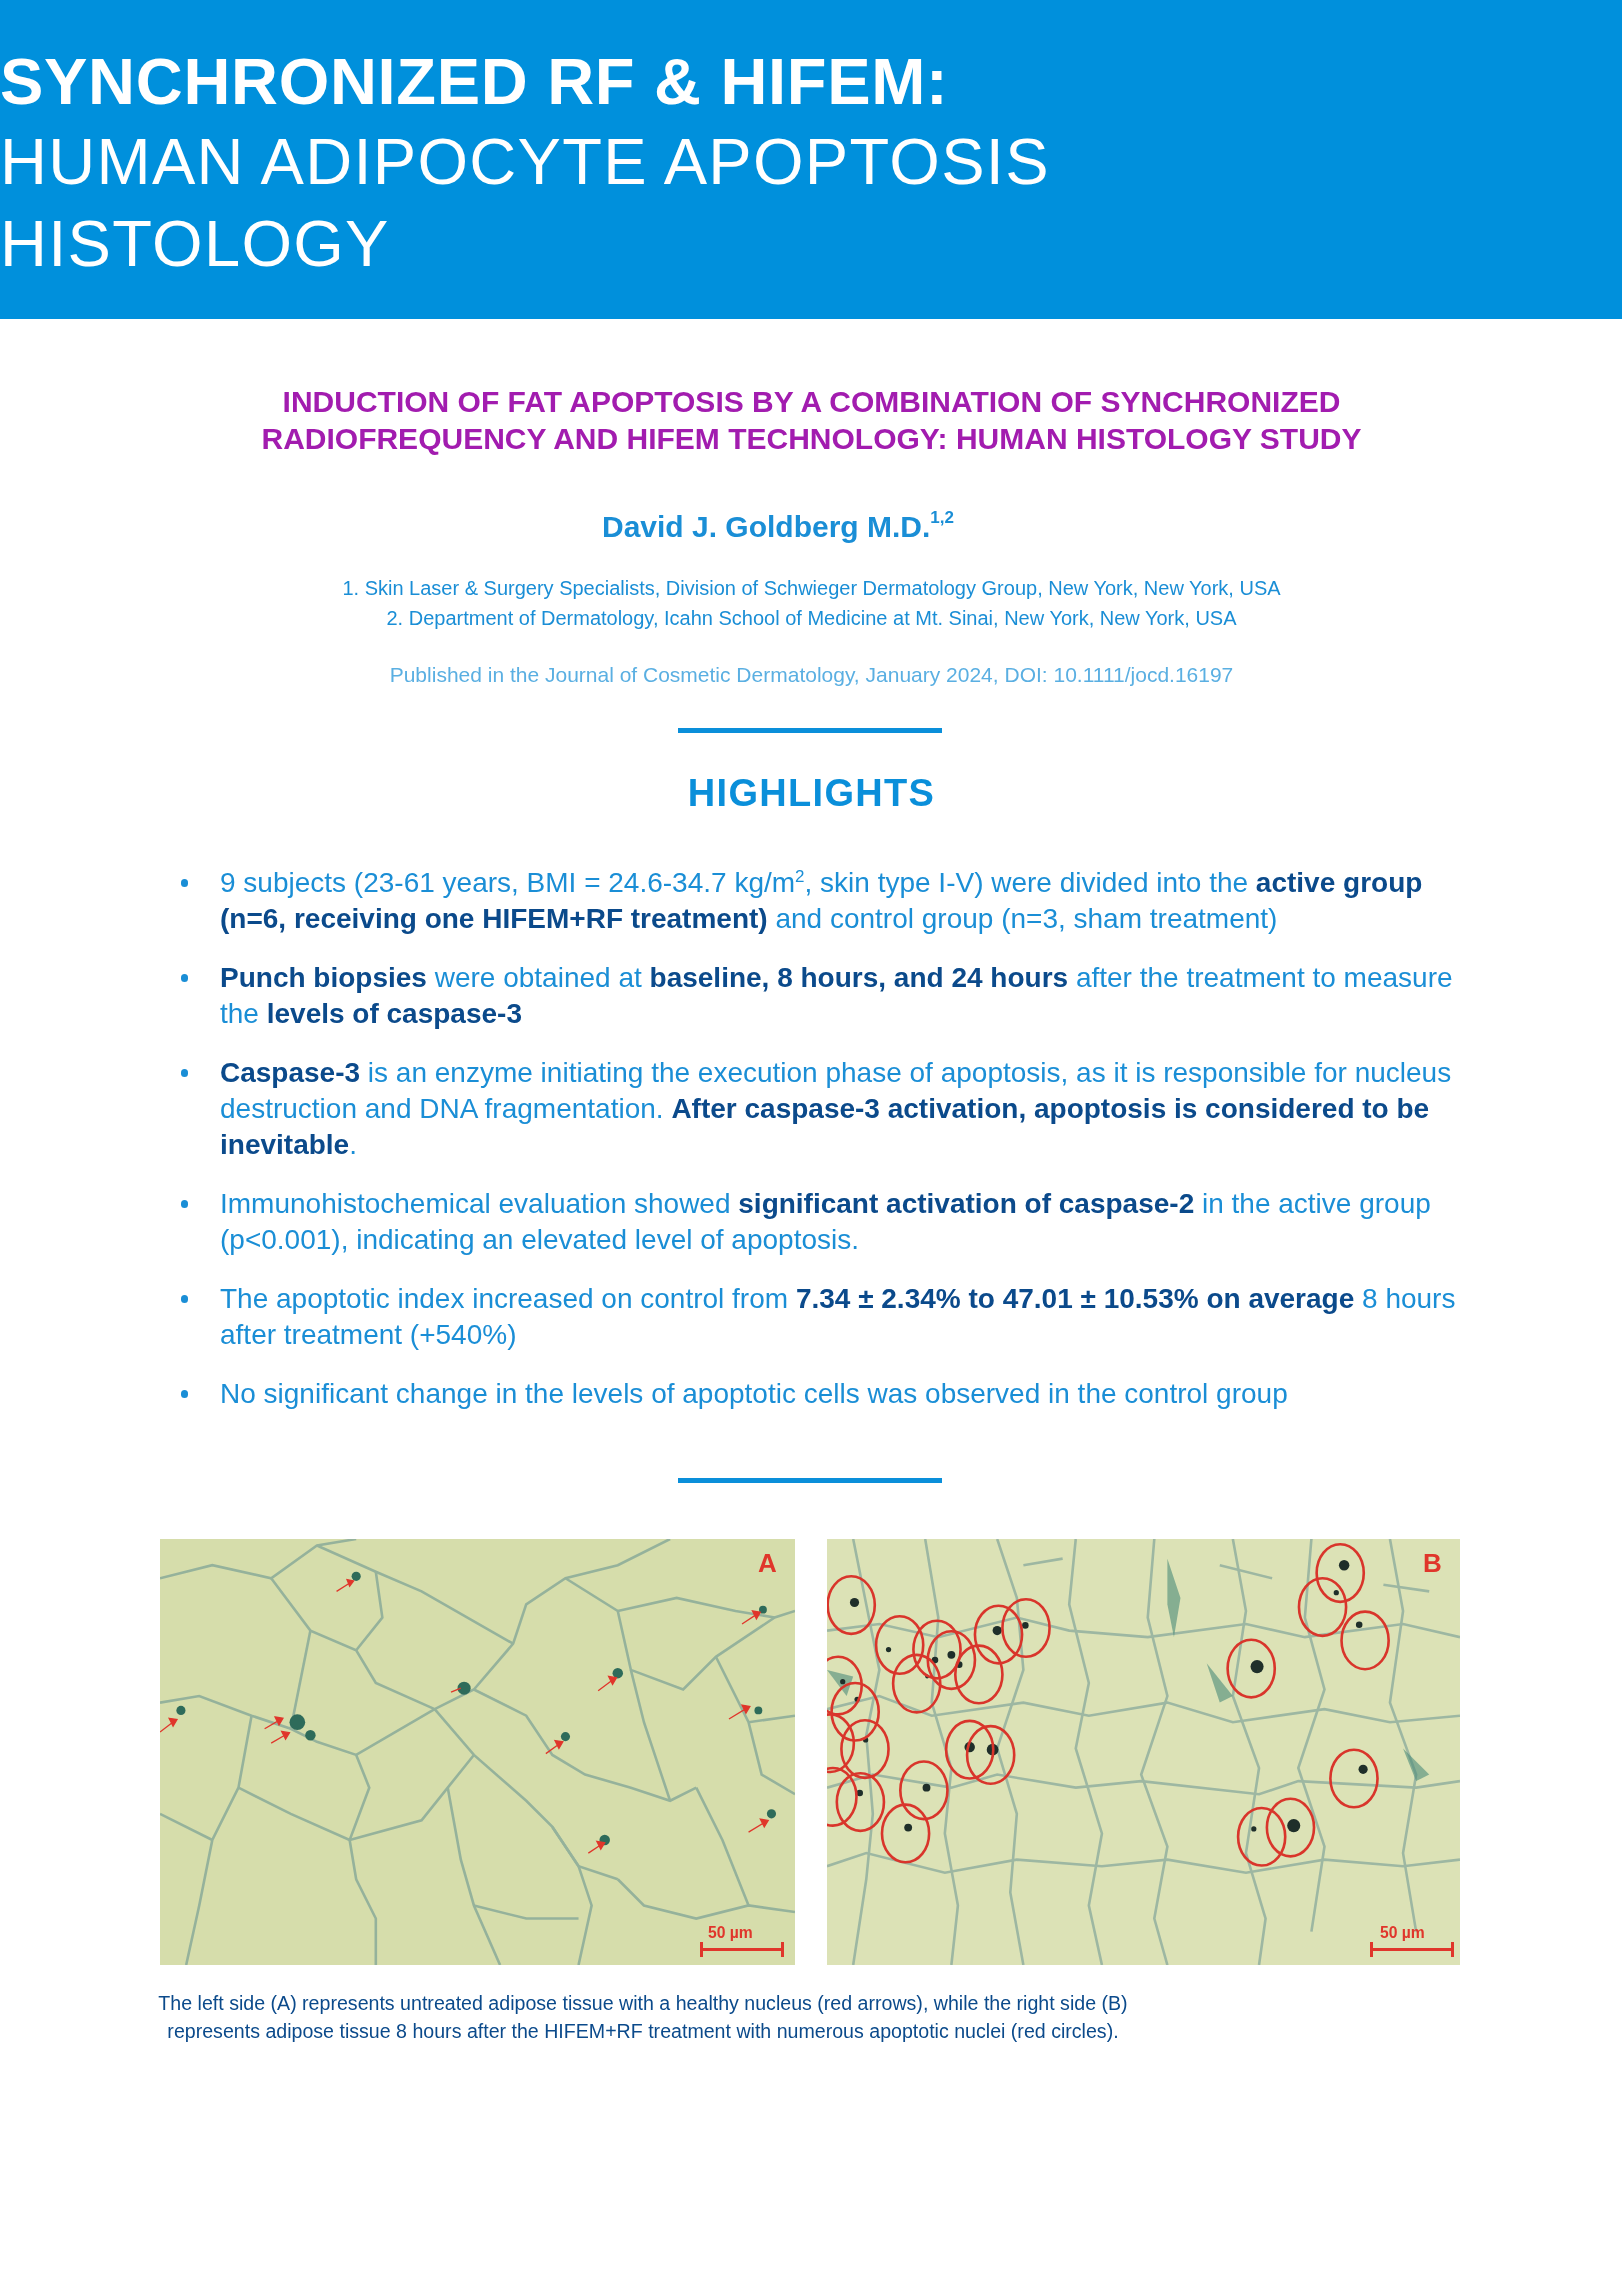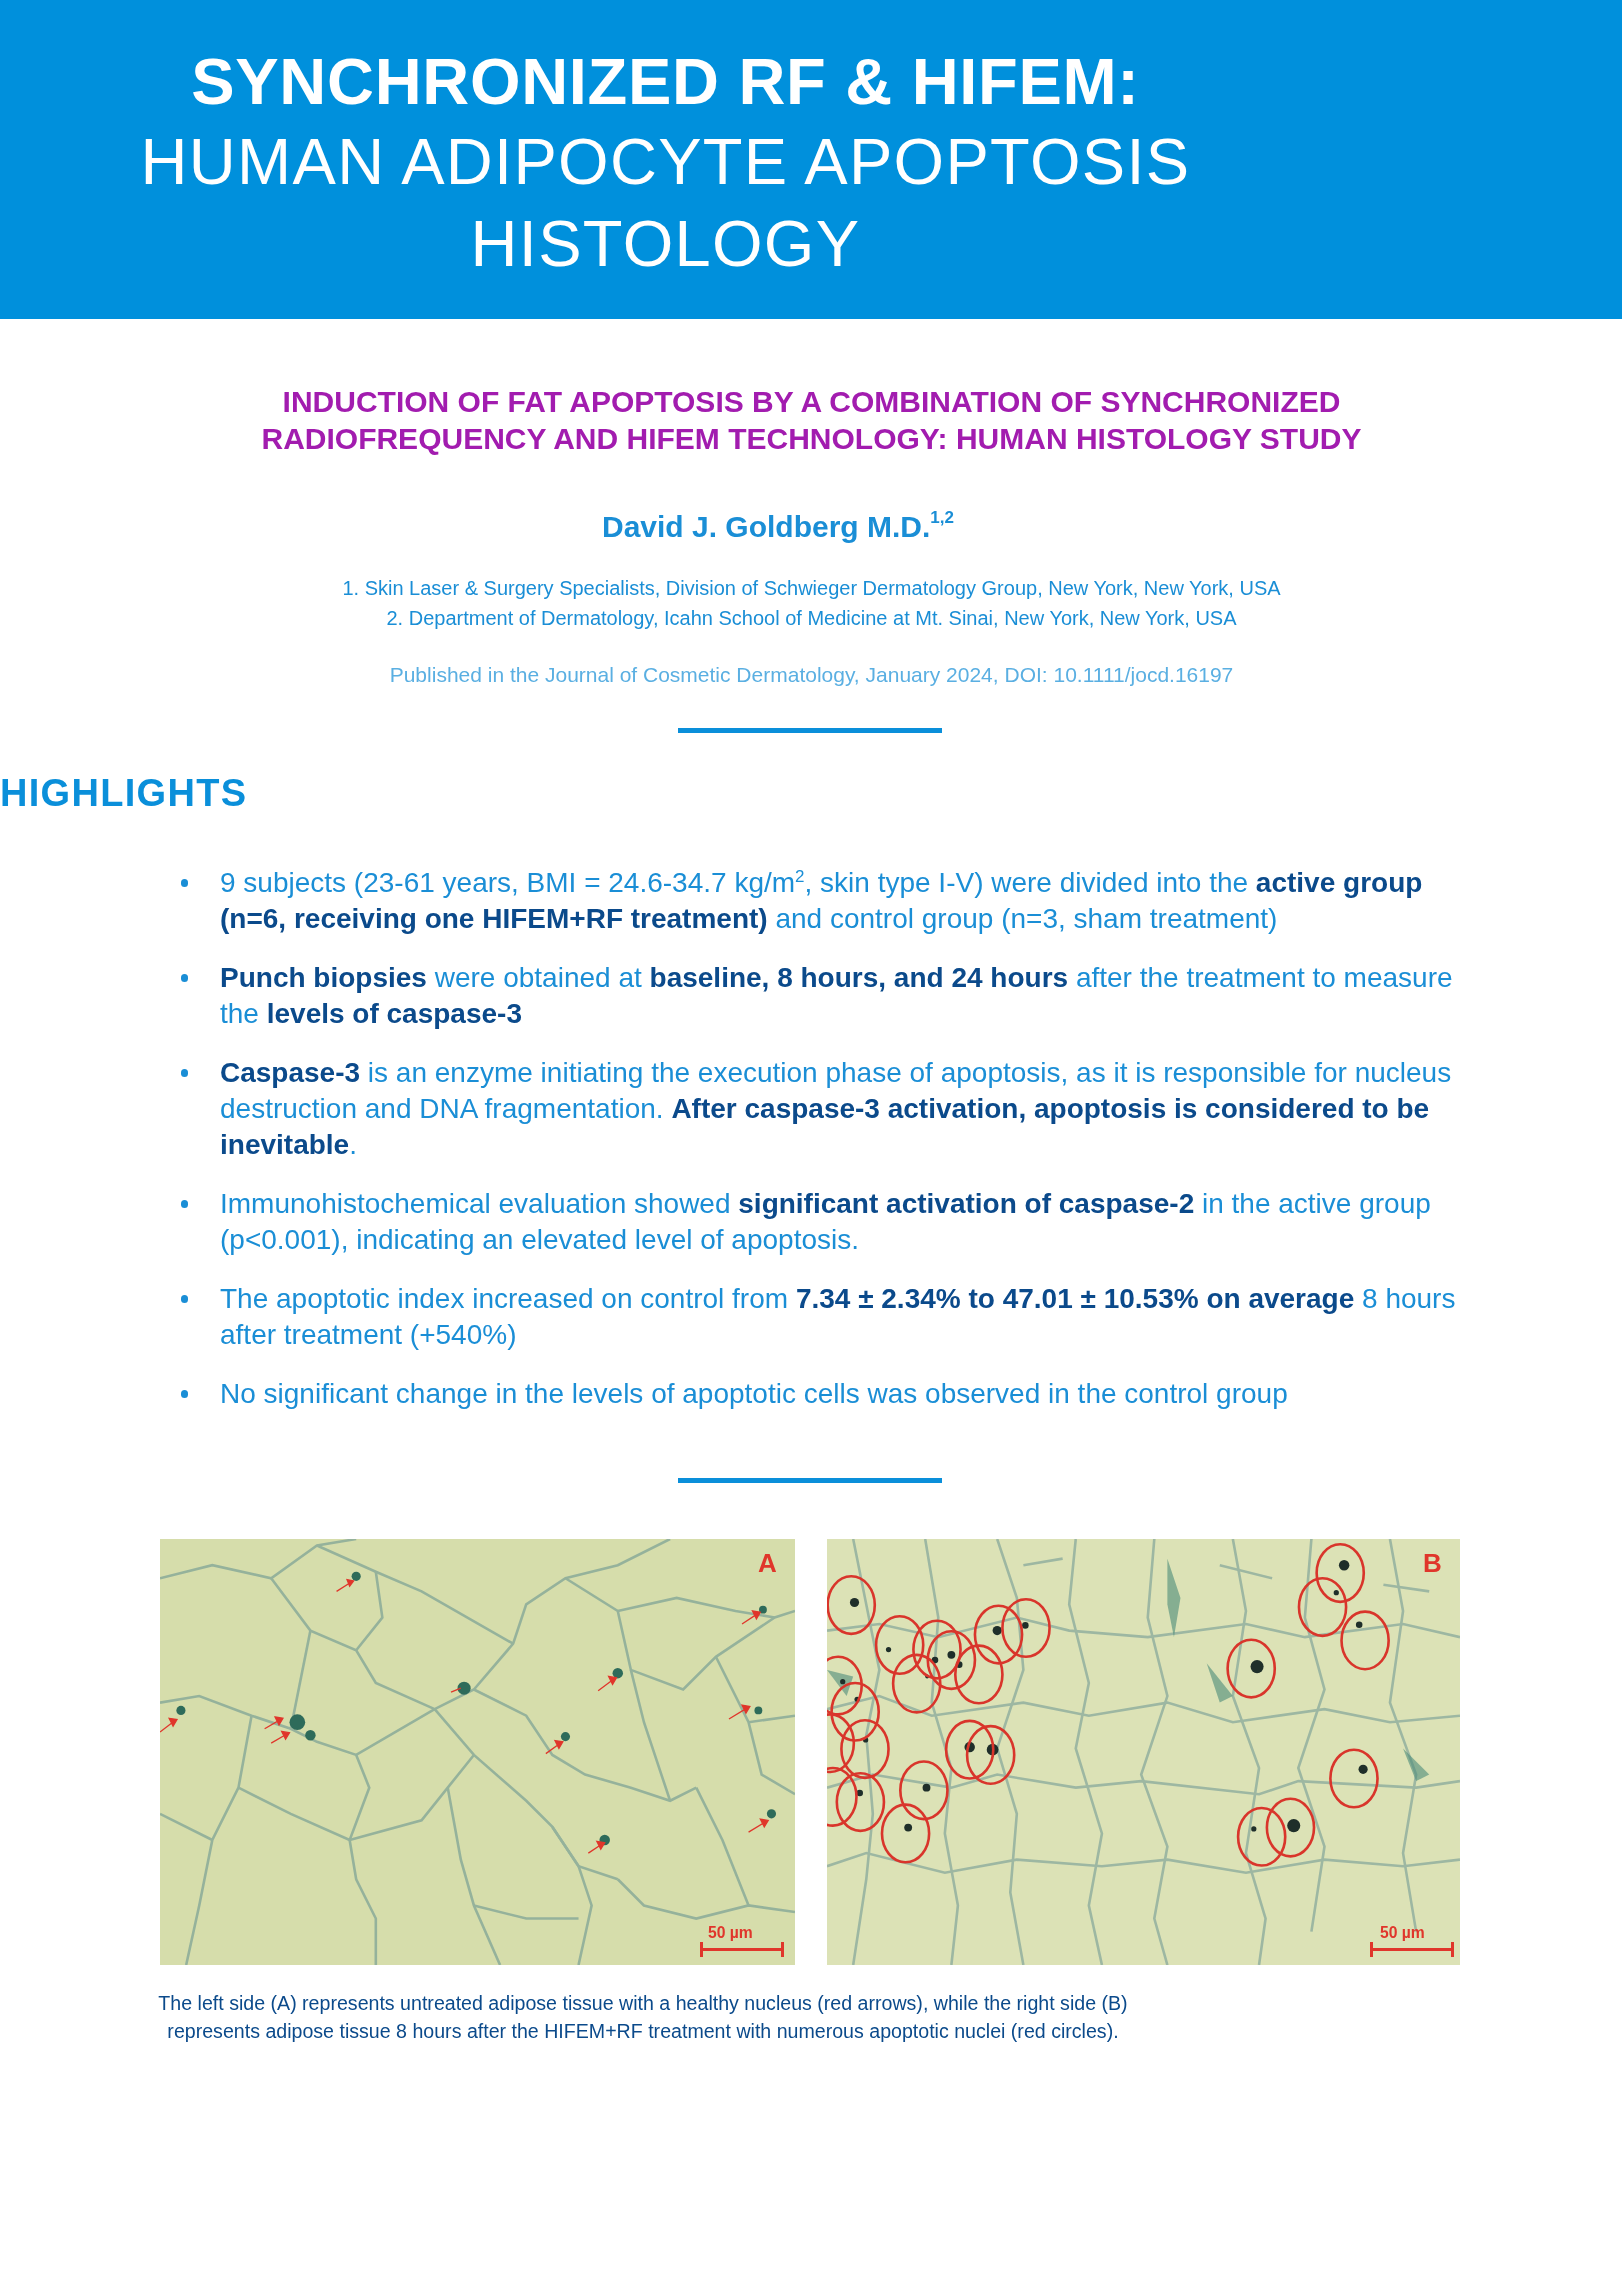--- a/index.html
+++ b/index.html
@@ -1,38 +1,38 @@
 <!DOCTYPE html>
 <html style="font-size:10.5px"><head>
 <meta charset="utf-8">
 <style>
   html, body { margin:0; padding:0; background:#ffffff; }
   body { width:1623px; height:2295px; position:relative; overflow:hidden;
          font-family:"Liberation Sans", "DejaVu Sans", sans-serif; }
   .header { position:absolute; left:0; top:0; width:1623px; height:319px; background:#0090DC; }
-  .h-line { position:absolute; left:0; width:1331px; text-align:center; color:#ffffff; white-space:nowrap; }
+  .h-line { position:absolute; left:0; width:1331px; text-align:left; color:#ffffff; white-space:nowrap; }
   .h1 { top:44px; font-size:65px; font-weight:bold; letter-spacing:0.7px; }
   .h2 { top:124px; font-size:65px; font-weight:normal; letter-spacing:1.3px; }
   .h3 { top:206px; font-size:65px; font-weight:normal; letter-spacing:1.3px; }
 
   .subtitle { position:absolute; left:0; width:1623px; text-align:center; color:#a21caf;
               font-weight:bold; font-size:30px; line-height:37px; top:383px; }
   .author { position:absolute; left:0; width:1556px; top:510px; text-align:center; color:#1A8ED6;
             font-size:30px; font-weight:bold; }
   .author sup { font-size:17px; vertical-align:14.4px; line-height:0; }
   .affil { position:absolute; left:0; width:1623px; text-align:center; color:#1A8ED6; font-size:20px; }
   .affil1 { top:577px; }
   .affil2 { top:607px; }
   .published { position:absolute; left:0; width:1623px; top:663px; text-align:center; color:#5AAFE2; font-size:21px; }
 
   .divider { position:absolute; left:678px; width:264px; height:4.6px; background:#0A8FDA; }
   .div1 { top:728px; }
   .div2 { top:1478px; }
 
-  .highlights-title { position:absolute; left:0; width:1623px; top:772px; text-align:left;
+  .highlights-title { position:absolute; left:0; width:1623px; top:772px; text-align:center;
                       color:#0A8FDA; font-size:38px; font-weight:bold; letter-spacing:1.3px; }
 
   .bullets { position:absolute; left:162px; top:849px; width:1302px; margin:16px; padding:0; list-style:none; }
   .bullet { position:relative; padding-left:42px; font-size:28px; line-height:36px; color:#1A8ED6; margin-bottom:23px; }
   .bullet .dot { position:absolute; left:2.6px; top:14.4px; width:7.9px; height:7.9px; border-radius:50%; background:#1A8ED6; }
   .bullet b { color:#0B4A8B; font-weight:bold; }
   .bullet sup { font-size:17px; line-height:0; }
 
   .panel { position:absolute; top:1539px; height:426px; background:#D6DDAB; overflow:hidden; }
   .panel-a { left:160px; width:635px; }

